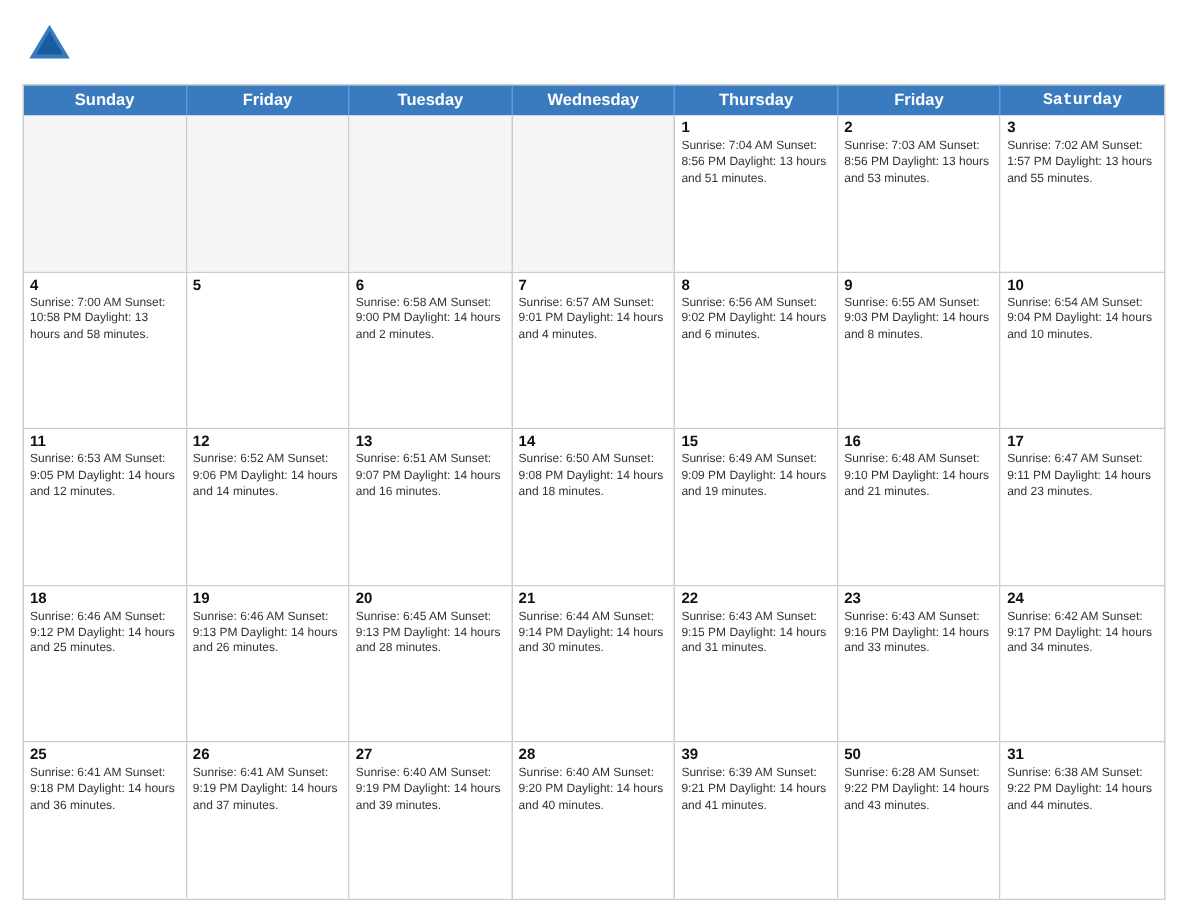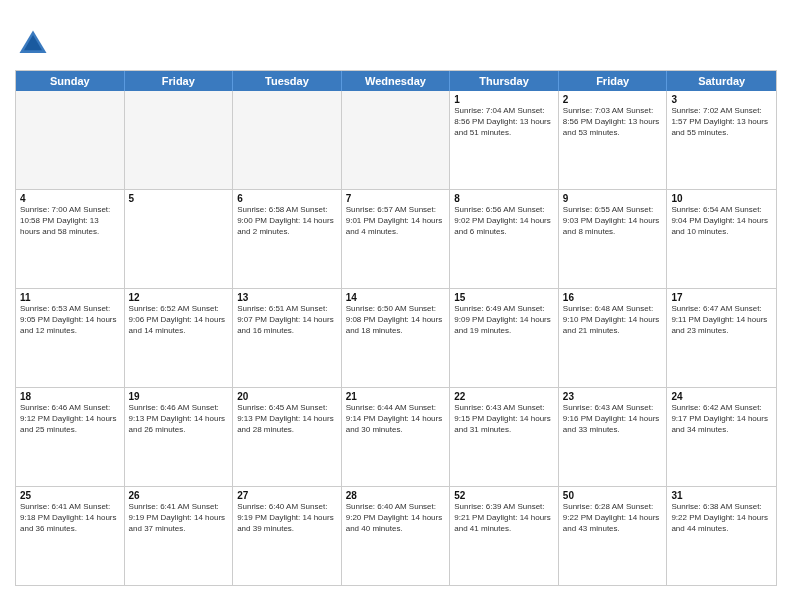--- a/index.html
+++ b/index.html
@@ -6,21 +6,21 @@
     body {
       width: 792px;
       height: 612px;
       font-family: Arial, sans-serif;
       background: #fff;
       overflow: hidden;
     }
     .page {
       width: 792px;
       height: 612px;
-      padding: 26px 15px;
+      padding: 12px 15px;
       display: flex;
       flex-direction: column;
     }
     .header {
       display: flex;
       justify-content: space-between;
       align-items: flex-start;
       margin-bottom: 8px;
     }
     .logo {
@@ -64,21 +64,21 @@
       background: #3a7abf;
     }
     .cal-header-cell {
       color: #fff;
       font-size: 11px;
       font-weight: bold;
       text-align: center;
       padding: 4px 2px;
       border-right: 1px solid #5a9adf;
     }
-    .cal-header-cell:last-child { border-right: none; }
+    .cal-header-cell:last-child { border-right: none; font-family: Liberation Mono, monospace; }
     .cal-body {
       flex: 1;
       display: flex;
       flex-direction: column;
     }
     .cal-row {
       display: grid;
       grid-template-columns: repeat(7, 1fr);
       flex: 1;
       border-bottom: 1px solid #ccc;
@@ -338,21 +338,21 @@
 and 39 minutes.</div>
           </div>
           <div class="cal-cell">
             <div class="day-num">28</div>
             <div class="cell-info">Sunrise: 6:40 AM
 Sunset: 9:20 PM
 Daylight: 14 hours
 and 40 minutes.</div>
           </div>
           <div class="cal-cell">
-            <div class="day-num">52</div>
+            <div class="day-num">39</div>
             <div class="cell-info">Sunrise: 6:39 AM
 Sunset: 9:21 PM
 Daylight: 14 hours
 and 41 minutes.</div>
           </div>
           <div class="cal-cell">
             <div class="day-num">50</div>
             <div class="cell-info">Sunrise: 6:28 AM
 Sunset: 9:22 PM
 Daylight: 14 hours

